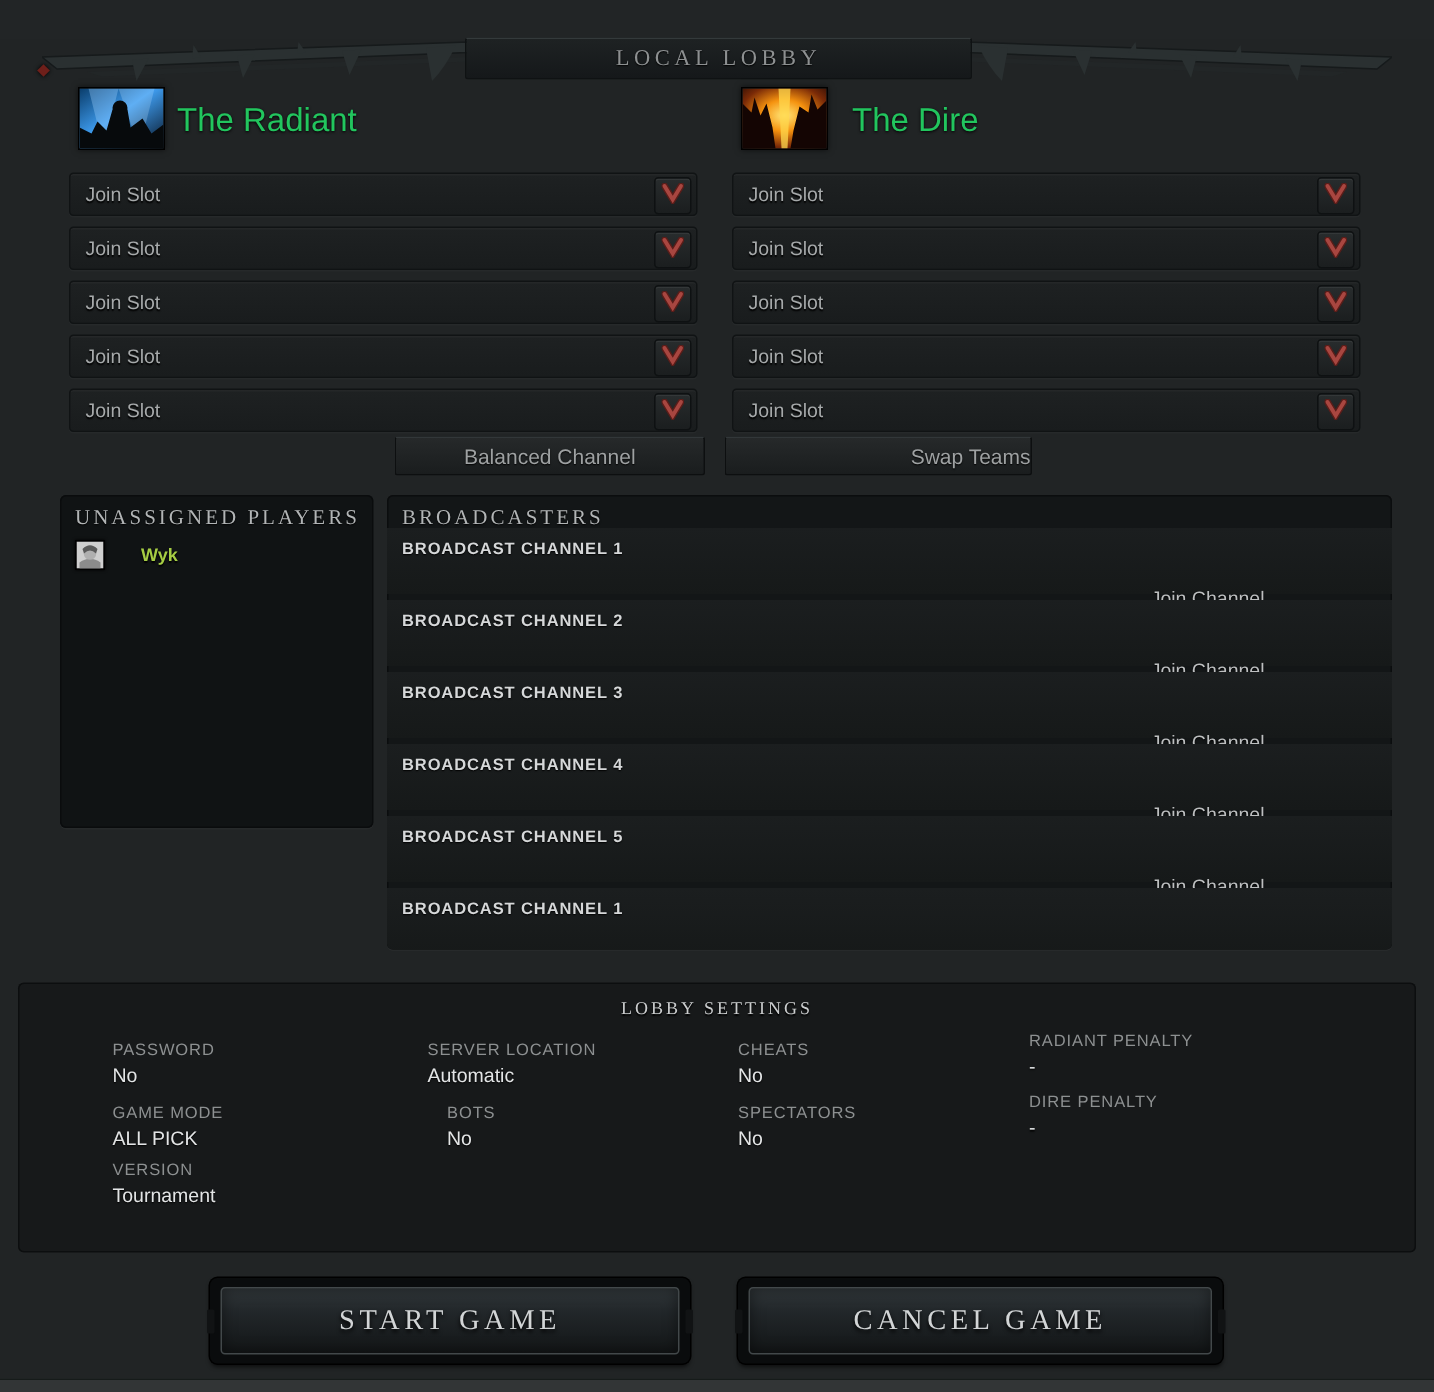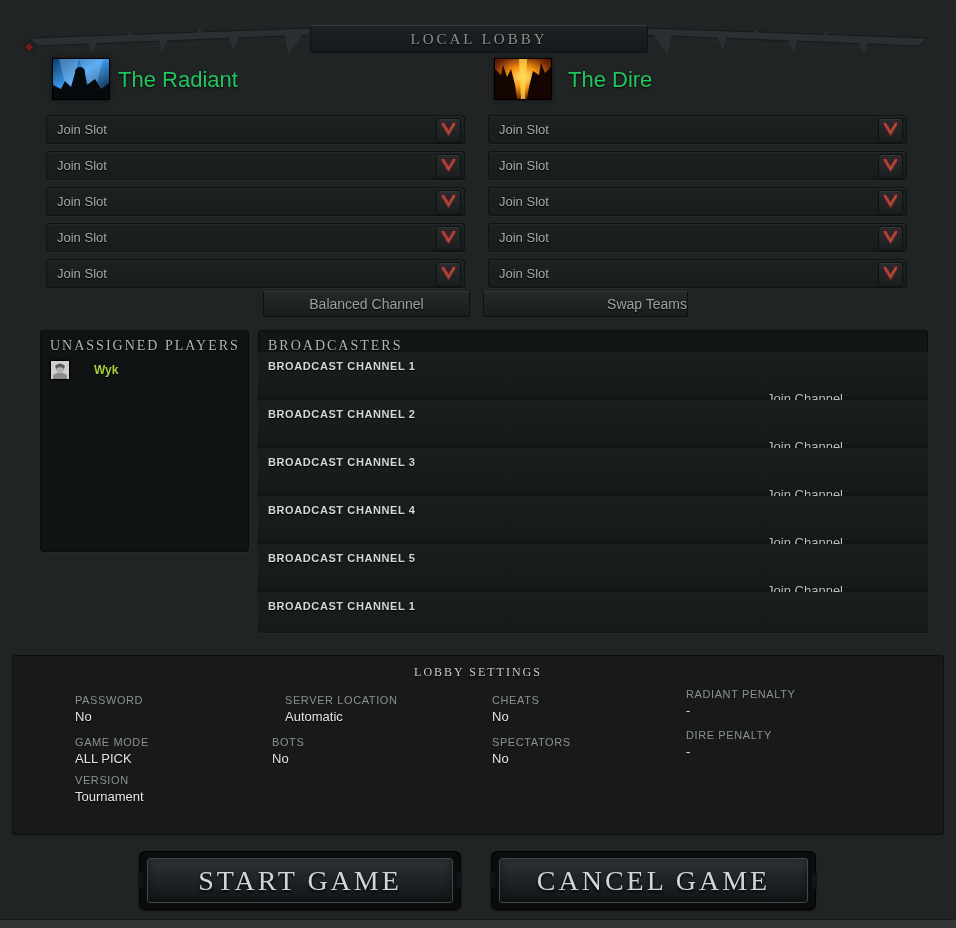--- a/index.html
+++ b/index.html
@@ -114,21 +114,21 @@
   }
   .big-frame::before { left:-2px; } .big-frame::after { right:-2px; }
   .big-start  { left:140px; width:320px; }
   .big-cancel { left:492px; width:323px; }
   .big-inner {
     position:absolute; left:7px; right:7px; top:6px; bottom:6px;
     background:linear-gradient(180deg,#31373a 0%, #22272a 35%, #131617 100%);
     border:1px solid #42484a; border-radius:3px;
     box-shadow:inset 0 0 10px rgba(0,0,0,.45);
     text-align:center;
-    font-family:"Liberation Serif", serif; font-size:28px; letter-spacing:3px;
+    font-family:"Liberation Serif", serif; font-size:19px; letter-spacing:3px;
     color:#d2d5d6; line-height:43px; text-shadow:0 2px 3px #000;
   }
   .bottom-strip { position:absolute; left:0; right:0; bottom:0; height:8px;
     background:#323536; border-top:1px solid #161b1a; }
 </style>
 </head>
 <body>
 
 <div class="stage">
 
@@ -344,21 +344,21 @@
     <div class="field-value">ALL PICK</div>
   </div>
   <div class="field" style="left:75px;top:774px">
     <div class="field-label">VERSION</div>
     <div class="field-value">Tournament</div>
   </div>
   <div class="field" style="left:285px;top:694px">
     <div class="field-label">SERVER LOCATION</div>
     <div class="field-value">Automatic</div>
   </div>
-  <div class="field" style="left:272px;top:736px">
+  <div class="field" style="left:298px;top:736px">
     <div class="field-label">BOTS</div>
     <div class="field-value">No</div>
   </div>
   <div class="field" style="left:492px;top:694px">
     <div class="field-label">CHEATS</div>
     <div class="field-value">No</div>
   </div>
   <div class="field" style="left:492px;top:736px">
     <div class="field-label">SPECTATORS</div>
     <div class="field-value">No</div>

